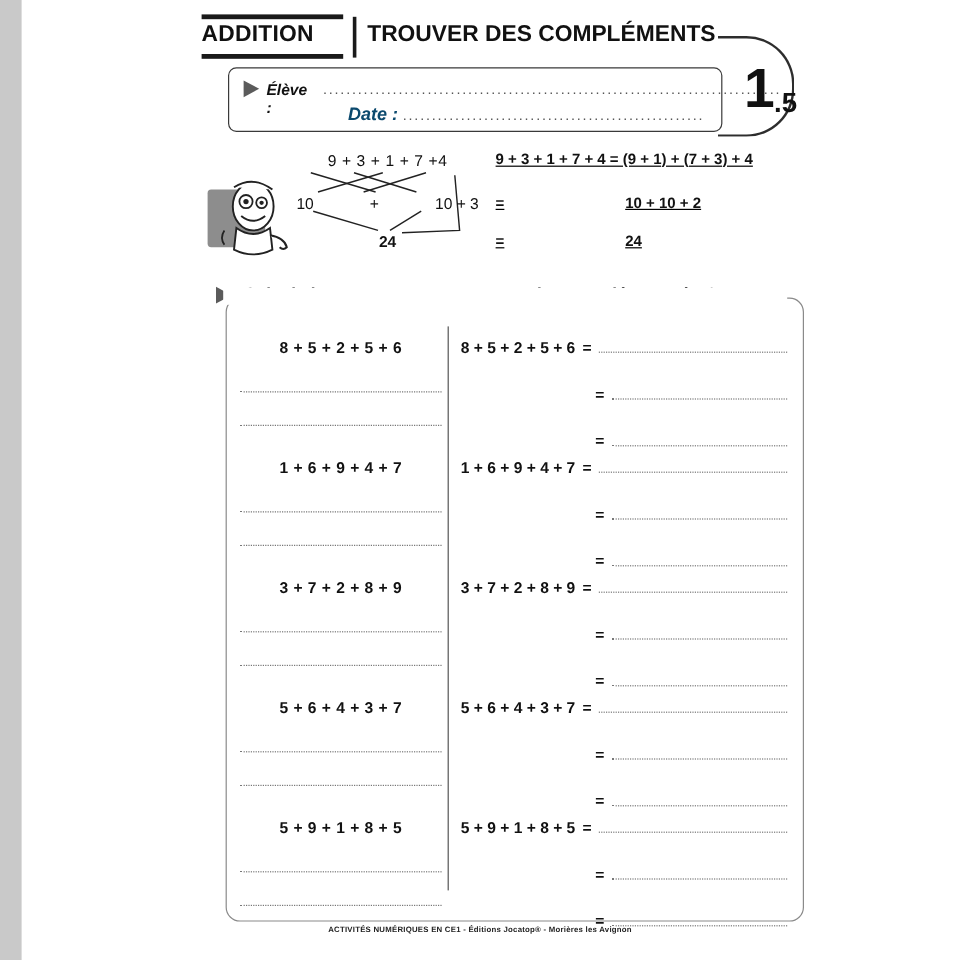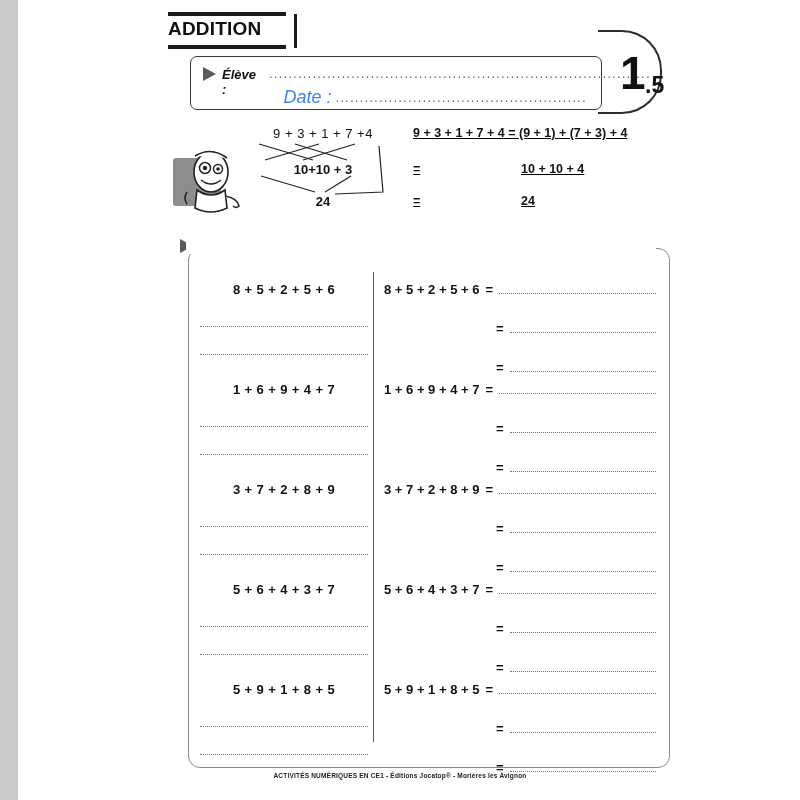--- a/index.html
+++ b/index.html
@@ -46,21 +46,21 @@
   .tri{
     width:0;height:0;border-left:13px solid #5b5b5b;
     border-top:7px solid transparent;border-bottom:7px solid transparent;
   }
   .id-eleve{position:absolute;left:12px;top:10px;display:flex;align-items:flex-start;gap:6px;}
   .id-eleve .lbl{font-style:italic;font-weight:bold;font-size:13px;color:#111;}
   .dots{
     font-size:12px;color:#555;letter-spacing:1.5px;white-space:nowrap;overflow:hidden;
   }
   .id-date{position:absolute;right:14px;top:30px;display:flex;align-items:center;gap:4px;}
-  .id-date .lbl{font-style:italic;font-weight:normal;font-size:18px;color:#3b82f6;}
+  .id-date .lbl{font-style:italic;font-weight:bold;font-size:15px;color:#0c4a6e;}
 
   
   .badge{
     position:absolute;left:580px;top:30px;width:70px;height:84px;
   }
   .badge .arc{
     position:absolute;left:0;top:0;width:62px;height:80px;
     border:2px solid #2d2d2d;border-left:none;
     border-radius:0 40px 40px 0;
   }
@@ -80,22 +80,22 @@
   }
   .mascot svg{position:absolute;left:8px;top:-12px;}
 
   .ex-left{position:absolute;left:225px;top:126px;width:160px;height:92px;}
   .ex-line1{
     position:absolute;left:0;top:0;width:160px;text-align:center;
     font-size:13px;font-weight:normal;color:#111;letter-spacing:.5px;
   }
   .ex-line2{
     position:absolute;left:0;top:36px;width:160px;
-    font-size:13px;font-weight:bold;color:#111;
-    display:flex;justify-content:center;padding:0 4px;box-sizing:border-box;
+    font-size:13px;font-weight:normal;color:#111;
+    display:flex;justify-content:space-between;padding:0 4px;box-sizing:border-box;
   }
   .ex-line3{
     position:absolute;left:0;top:68px;width:160px;text-align:center;
     font-size:13px;font-weight:bold;color:#111;
   }
   .ex-right{position:absolute;left:395px;top:126px;width:260px;text-decoration:underline;}
   .ex-r1{font-size:12.5px;font-weight:bold;color:#111;}
   .ex-r2{margin-top:22px;font-size:12.5px;font-weight:bold;color:#111;display:flex;}
   .ex-r2 .eq{width:108px;}
   .ex-r3{margin-top:18px;font-size:12.5px;font-weight:bold;color:#111;display:flex;}
@@ -143,20 +143,21 @@
 </head>
 <body>
 
 <div class="page">
 
   <div class="header">
     <div class="hdr-rule-top"></div>
     <div class="hdr-title-left">ADDITION</div>
     <div class="hdr-rule-bottom"></div>
     <div class="hdr-vsep"></div>
+    <div class="hdr-title-right">TROUVER DES COMPLÉMENTS</div>
   </div>
 
   <div class="id-box">
     <div class="id-eleve">
       <span class="tri"></span>
       <span class="lbl">Élève :</span>
       <span class="dots">................................................................................</span>
     </div>
     <div class="id-date">
       <span class="lbl">Date :</span>
@@ -201,21 +202,21 @@
       <span>+</span>
       <span>10 + 3</span>
     </div>
     <div class="ex-line3">24</div>
   </div>
 
   <div class="ex-right">
     <div class="ex-r1">9 + 3 + 1 + 7 + 4 = (9 + 1) + (7 + 3) + 4</div>
     <div class="ex-r2">
       <span class="eq">=</span>
-      <span>10 + 10 + 4</span>
+      <span>10 + 10 + 2</span>
     </div>
     <div class="ex-r3">
       <span class="eq">=</span>
       <span>24</span>
     </div>
   </div>
 
   <div class="instr">
     <span class="tri"></span>
     <span class="txt">Calcule les sommes en regroupant les compléments à 10.</span>

